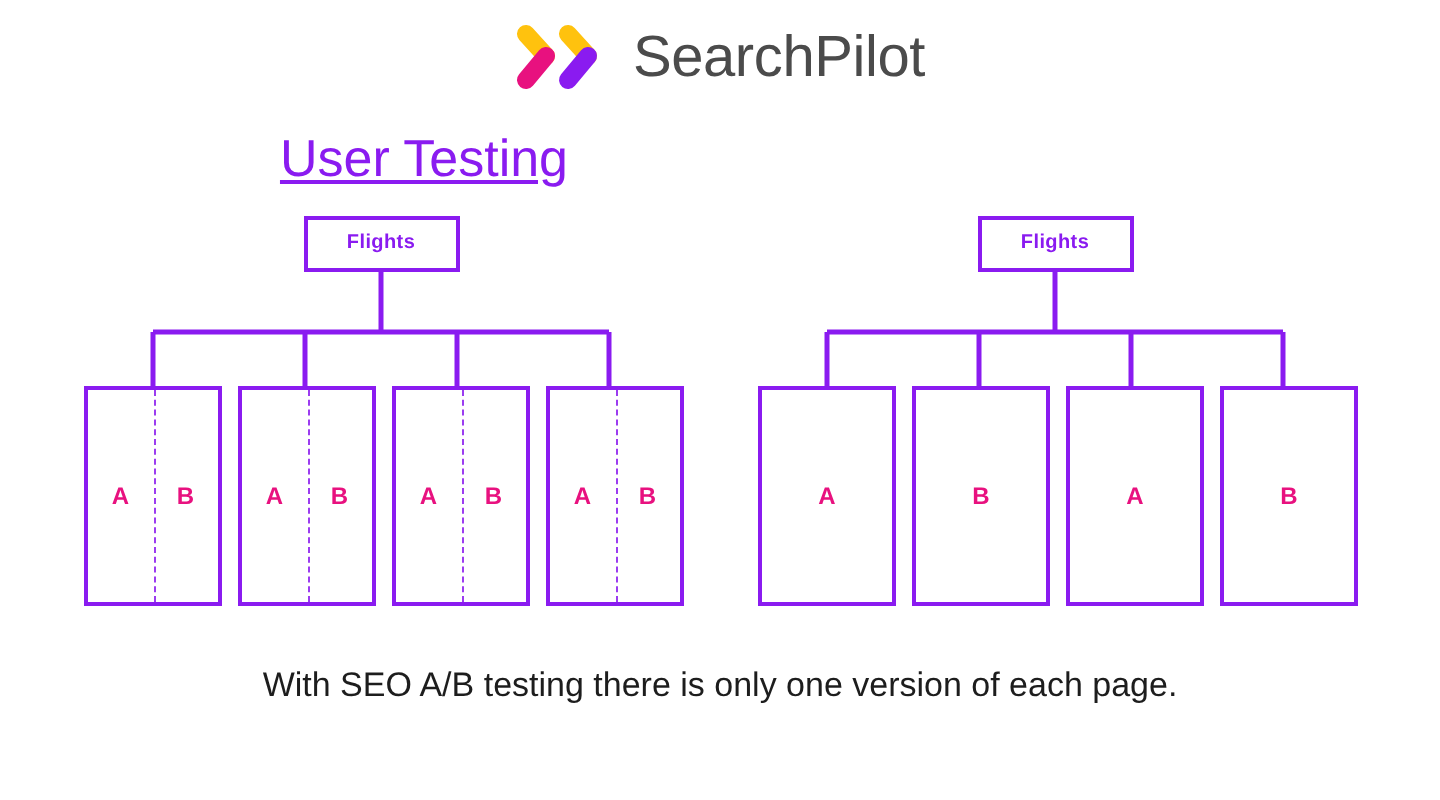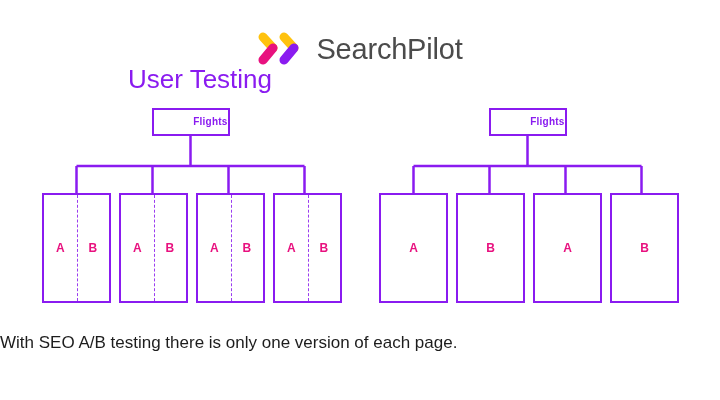--- a/index.html
+++ b/index.html
@@ -8,49 +8,49 @@
     background:#ffffff;
     font-family:"Liberation Sans", sans-serif;
     overflow:hidden;
     position:relative;
   }
   .stage{position:absolute;left:0;top:0;width:720px;height:400px;}
 
   
   .logo{
     position:absolute;left:0;top:8px;width:720px;height:42px;
-    display:flex;align-items:center;justify-content:center;gap:9px;margin-top:20px;
+    display:flex;align-items:center;justify-content:center;gap:9px;
   }
   .logo-mark{position:relative;width:50px;height:36px;flex:0 0 auto;}
   .logo-word{
     font-size:29px;font-weight:400;letter-spacing:-0.2px;
     color:#4b4b4b;line-height:1;white-space:nowrap;
   }
 
   
   .heading{
     position:absolute;top:62px;height:34px;
     font-size:26px;font-weight:400;color:#8a1bf0;
     display:flex;align-items:center;justify-content:center;
     line-height:1;white-space:nowrap;
   }
-  #h-left  {left:60px;  width:280px;}
+  #h-left  {left:72px;  width:280px;text-decoration:underline;}
   #h-vs    {left:320px; width:80px;}
   #h-right {left:380px; width:280px;}
 
   
   .group{position:absolute;top:100px;width:305px;height:210px;}
   #group-left {left:38px;}
   #group-right{left:375px;}
 
   .root-box{
     position:absolute;left:50%;transform:translateX(-50%);
     top:8px;width:78px;height:28px;
     border:2.5px solid #8a1bf0;background:#fff;
-    display:flex;align-items:center;justify-content:flex-end;
+    display:flex;align-items:center;justify-content:center;
     box-sizing:border-box;
   }
   .root-label{
     font-size:10px;font-weight:bold;color:#8a1bf0;
     letter-spacing:.2px;line-height:1;
   }
 
   
   .wires{position:absolute;left:0;top:0;width:305px;height:210px;}
 
@@ -73,21 +73,21 @@
   }
   .variant{
     font-size:12px;font-weight:bold;color:#e8117f;
     line-height:1;position:relative;z-index:2;
   }
   .page.split .variant{flex:0 0 auto;}
 
   
   .caption{
     position:absolute;left:0;top:333px;width:720px;
-    font-size:17px;color:#1d1d1d;line-height:1.2;
+    text-align:center;font-size:17px;color:#1d1d1d;line-height:1.2;
   }
 </style>
 </head>
 <body>
 
 <div class="stage">
 
   <div class="logo">
     <span class="logo-mark">
       <svg viewBox="0 0 50 36" width="50" height="36" aria-hidden="true">

